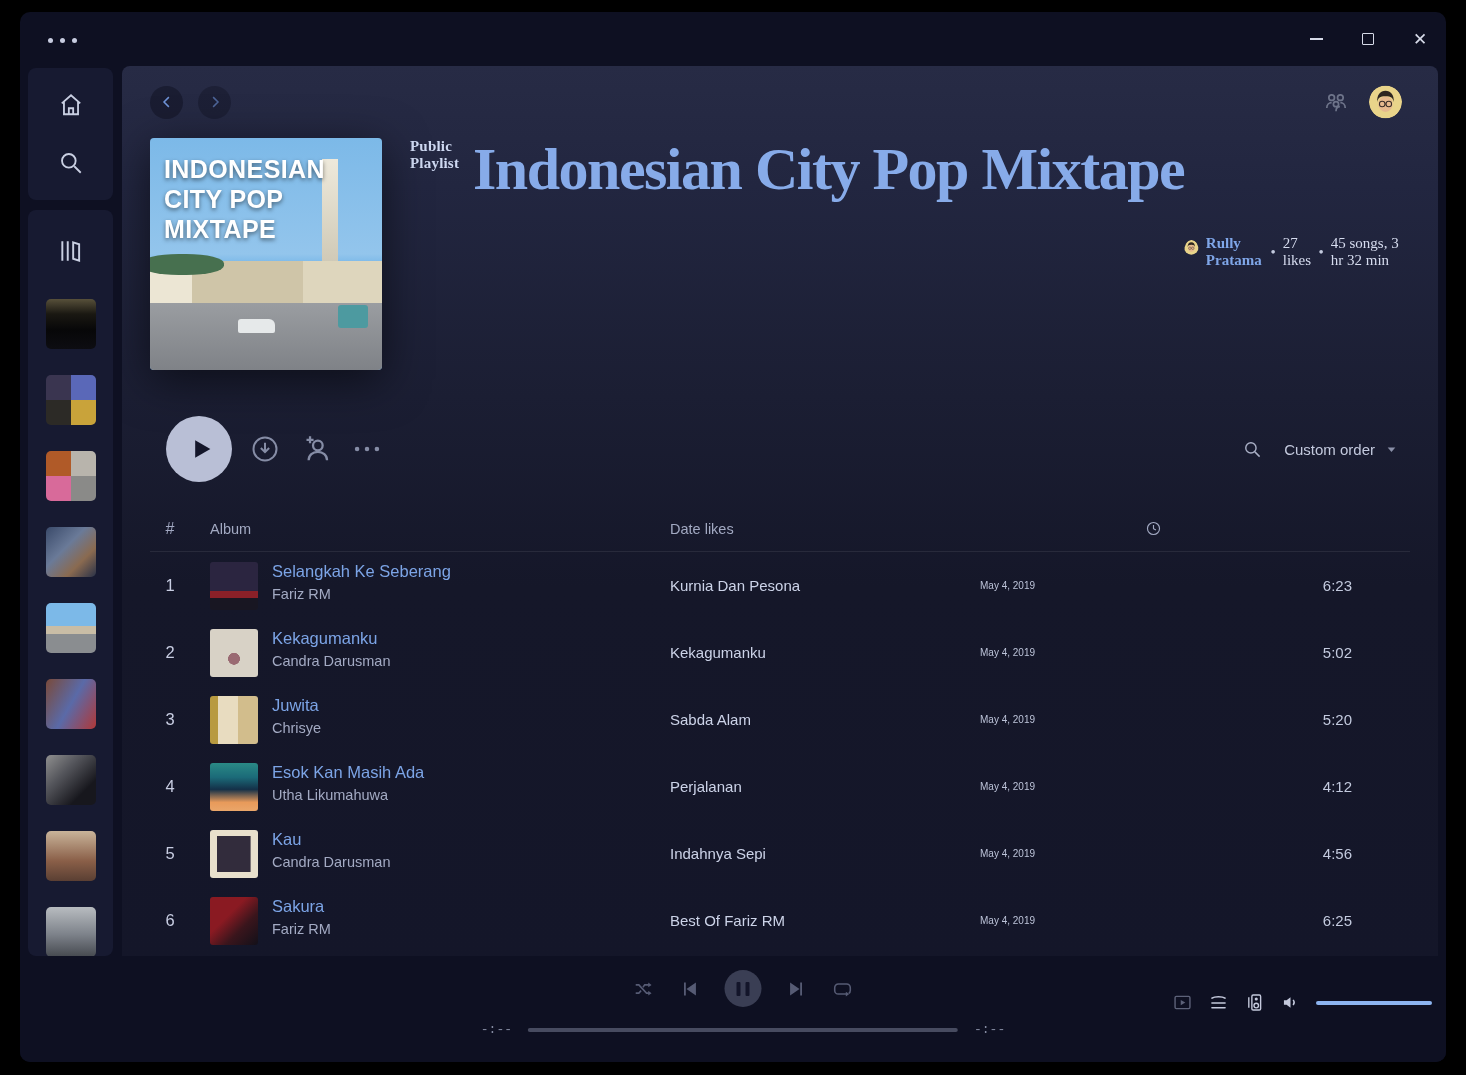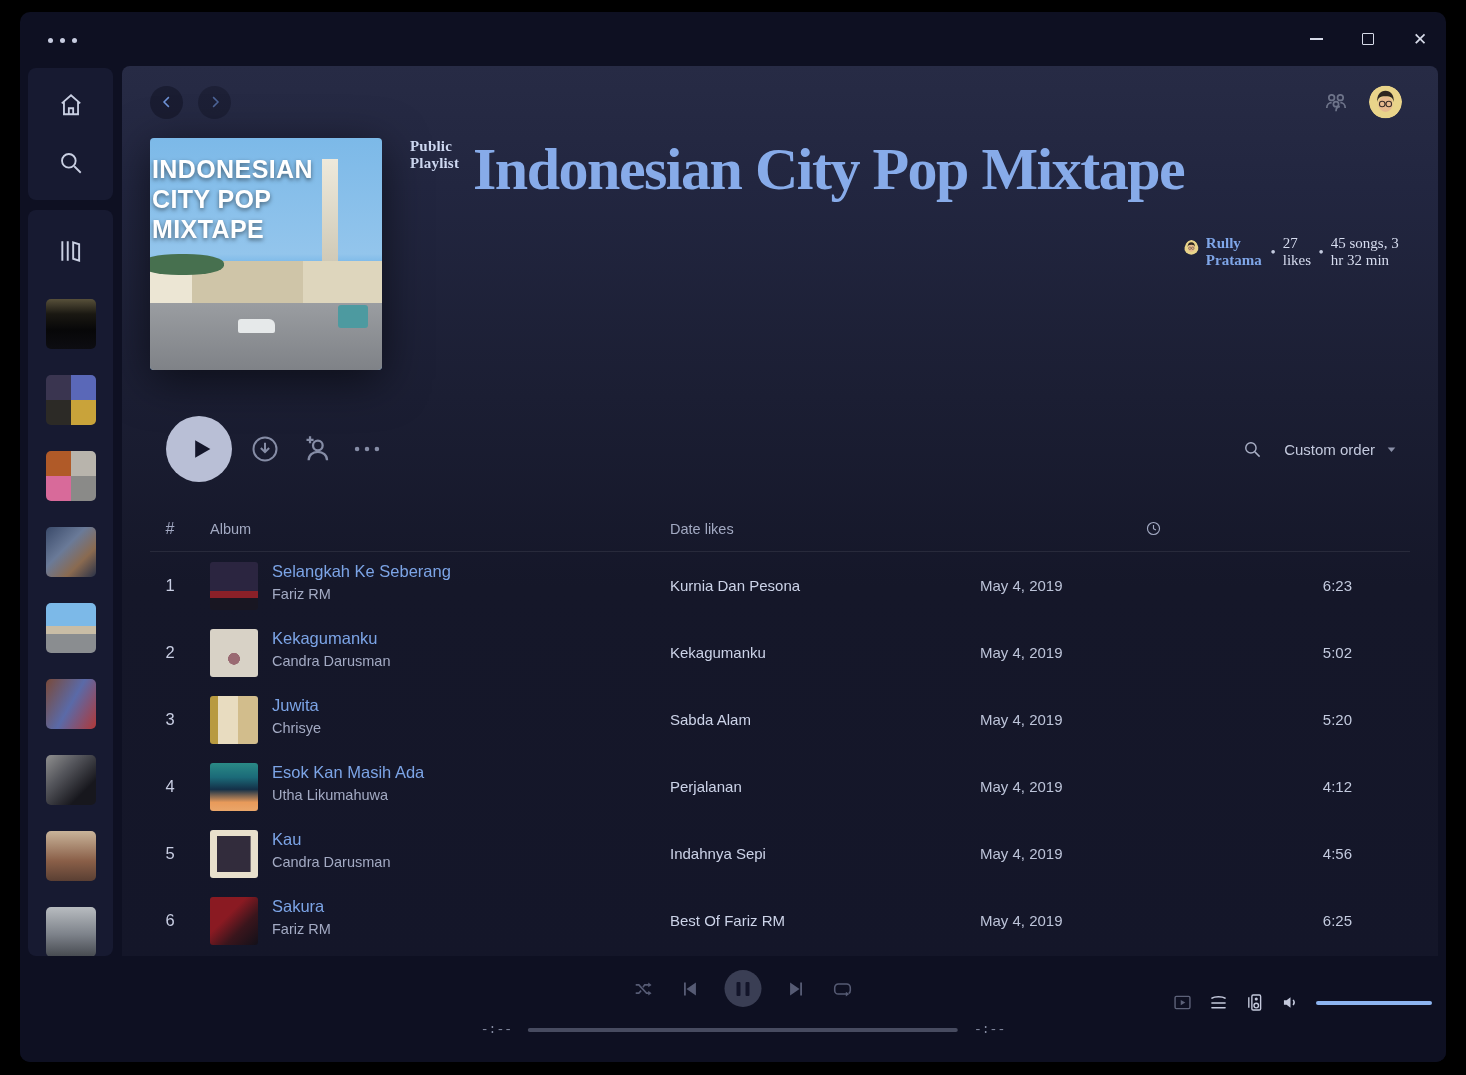--- a/index.html
+++ b/index.html
@@ -63,21 +63,21 @@
   .cv-tower { position:absolute; right:19%; top:9%; width:7%; height:48%;
               background:linear-gradient(180deg,#eee9db,#cdc7b4); }
   .cv-green { position:absolute; left:-4%; top:50%; width:36%; height:9%;
               background:#47704f; border-radius:45%; }
   .cv-road { position:absolute; left:0; right:0; bottom:0; height:29%;
              background:linear-gradient(180deg,#9a9da1,#7f8287); }
   .cv-car { position:absolute; left:38%; bottom:16%; width:16%; height:6%;
             background:#e6e9ea; border-radius:3px 6px 2px 2px; }
   .cv-bus { position:absolute; right:6%; bottom:18%; width:13%; height:10%;
             background:#4d9aa0; border-radius:3px; }
-  .cv-title { position:absolute; top:16px; left:2px; right:8px; color:#fff; font-weight:700;
+  .cv-title { position:absolute; top:16px; left:14px; right:8px; color:#fff; font-weight:700;
               font-size:25px; line-height:1.2; letter-spacing:.4px;
               text-shadow:0 2px 4px rgba(0,0,0,.5); }
 
   .header-text { display:flex; justify-content:flex-end;
                  padding-bottom:4px; min-width:0;font-family:Liberation Serif, serif; }
   .pl-badge { color:#d7def2; font-size:15px; font-weight:700; letter-spacing:.2px; margin-bottom:10px;
               color:#cfd9f2; }
   .pl-title { color:#87abe9; font-size:60px; font-weight:700; letter-spacing:-1.5px;
               line-height:1.05; margin-bottom:18px; white-space:nowrap; }
   .pl-desc { color:#a3aac3; font-size:15.5px; margin-bottom:14px; }
@@ -115,21 +115,21 @@
   .cover-t1 { background:linear-gradient(180deg,#2b2540 0 60%,#8a2028 60% 74%,#181622 74%); }
   .cover-t2 { background:radial-gradient(circle at 50% 62%,#9a6a72 0 15%,rgba(0,0,0,0) 16%),#d8d2c6; }
   .cover-t3 { background:linear-gradient(90deg,#b89a40 0 16%,#e8dcc0 16% 58%,#d2bd8c 58%); }
   .cover-t4 { background:linear-gradient(180deg,#2a8a86 0%,#1b6a78 30%,#143048 55%,#e89a5a 82%,#eaa66a 100%); }
   .cover-t5 { background:linear-gradient(#322c3c,#322c3c) 50% 55%/70% 76% no-repeat,#e8e0cc; }
   .cover-t6 { background:linear-gradient(135deg,#8a1a22 0 38%,#3a151c 66%,#121019 100%); }
   .t-meta { display:flex; flex-direction:column; gap:5px; min-width:0; }
   .t-title { color:#7ca4e6; font-size:16.5px; }
   .t-artist { color:#a3aac3; font-size:14.5px; }
   .t-album { color:#ccd3e8; font-size:15px; }
-  .t-date { color:#bcc3d8; font-size:15px; }
+  .t-date { color:#bcc3d8; font-size:10px; }
   .t-duration { justify-self:end; padding-right:58px; color:#c3cade; font-size:15px; }
 
   
   .player { position:absolute; left:0; bottom:0; width:100%; height:106px; background:#0e1022; }
   .transport { position:absolute; top:14px; left:calc(50% + 10px); transform:translateX(-50%);
                display:flex; align-items:center; gap:24px; }
   .tr-icon { width:22px; height:22px; color:#565b74; cursor:pointer; }
   .pause-btn { width:37px; height:37px; border-radius:50%; background:#3a3e54;
                display:flex; align-items:center; justify-content:center; gap:4.5px; cursor:pointer; }
   .pause-btn i { display:block; width:4.5px; height:14px; background:#13152a; border-radius:1px; }

